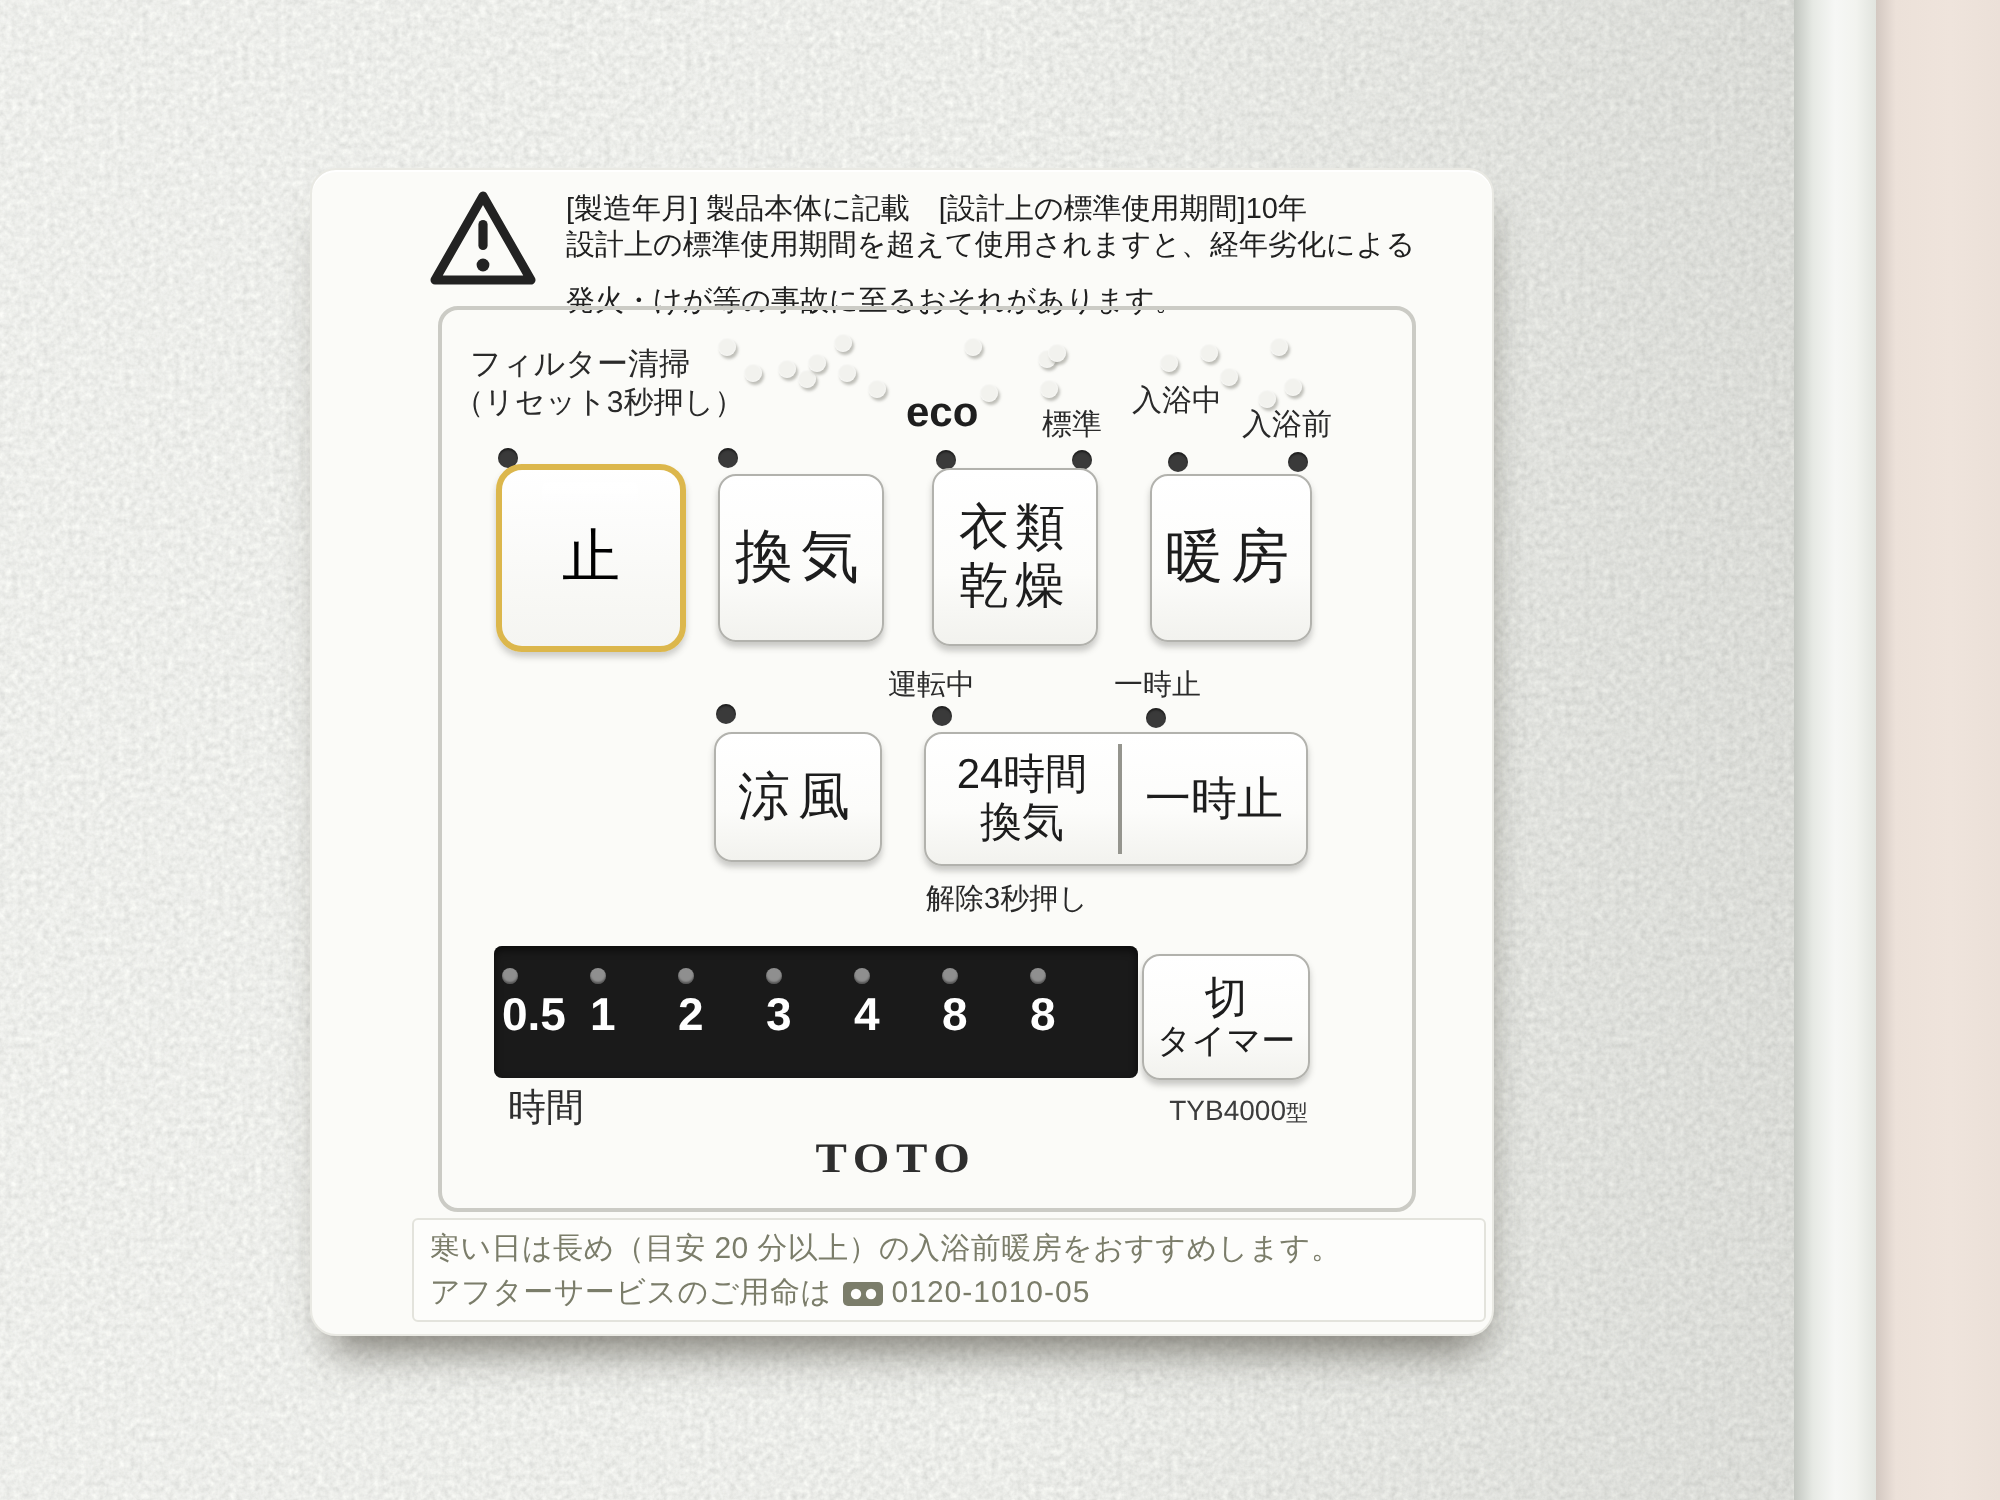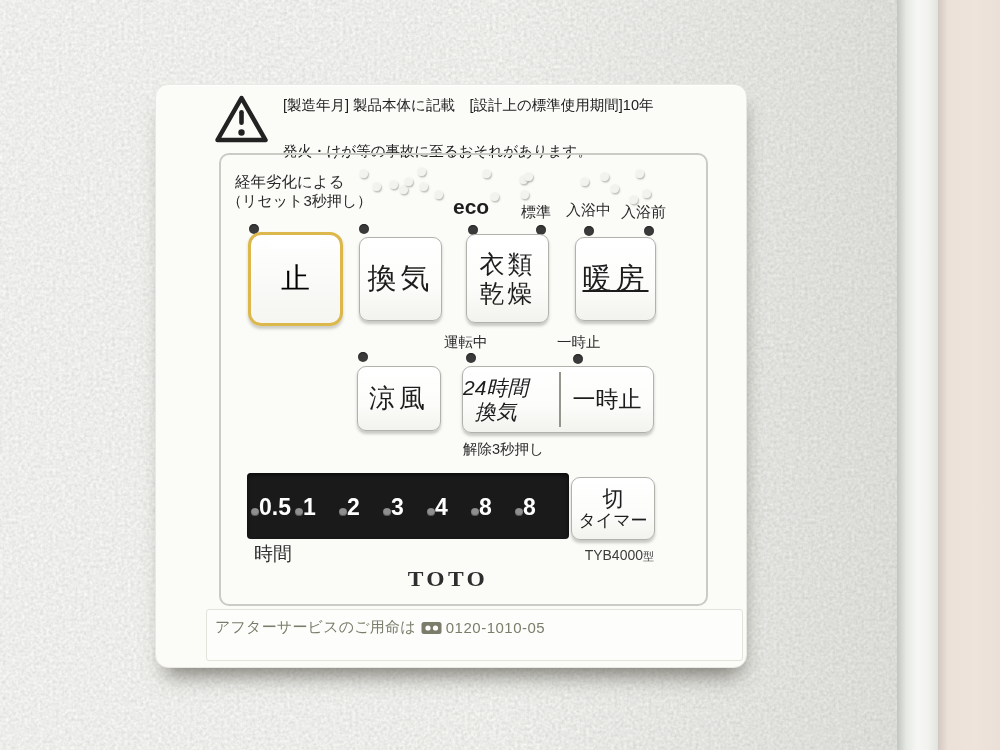--- a/index.html
+++ b/index.html
@@ -27,25 +27,25 @@
   .led{position:absolute;width:10px;height:10px;border-radius:50%;background:#3a3a3a;box-shadow:inset 0 1px 1px rgba(0,0,0,0.5);}
   .btn{position:absolute;display:flex;align-items:center;justify-content:center;
     background:linear-gradient(180deg,#ffffff 0%,#fcfcfa 60%,#f2f2ee 100%);
     border:1.5px solid #b2b2ad;border-radius:9px;color:#1d1d1d;
     box-shadow:0 2.5px 3px rgba(70,70,64,0.28),inset 0 1px 0 #ffffff;cursor:pointer;}
   .btn .two{white-space:pre-line;text-align:center;}
   #stop-frame{position:absolute;left:92px;top:147px;width:89px;height:88px;border:3.5px solid #dcb74c;border-radius:13px;
     background:linear-gradient(180deg,#ffffff,#f5f5f1);box-shadow:0 2.5px 3px rgba(70,70,64,0.25);display:flex;align-items:center;justify-content:center;cursor:pointer;}
   #stop-gloss{position:absolute;left:20px;top:6px;width:48px;height:13px;border-radius:3px;
     background:linear-gradient(180deg,rgba(255,255,255,0.95),rgba(255,255,255,0));}
-  #combo-left{flex:0 0 96px;display:flex;align-items:center;height:100%;font-style:italic;}
+  #combo-left{flex:0 0 96px;display:flex;align-items:center;justify-content:center;height:100%;}
   #combo-right{flex:1;display:flex;align-items:center;justify-content:center;height:86%;border-left:2px solid #95958e;}
   #timer-strip{position:absolute;left:91px;top:388px;width:322px;height:66px;background:#1a1a1a;border-radius:4px;
     display:flex;padding:0 10px 0 4px;box-sizing:border-box;box-shadow:inset 0 2px 4px rgba(0,0,0,0.6);}
-  .t-cell{flex:1;display:flex;flex-direction:row;align-items:center;}
+  .t-cell{flex:1;display:flex;flex-direction:column;align-items:flex-start;}
   .t-dot{width:8px;height:8px;border-radius:50%;background:#8f8f8f;margin-top:11px;box-shadow:inset 0 -1px 1px rgba(0,0,0,0.4);}
   .t-num{margin-top:2px;font-size:23px;font-weight:700;color:#ffffff;letter-spacing:0;}
   #sticker{position:absolute;left:50px;top:524px;width:537px;height:52px;background:#fdfdfb;border:1px solid #e3e3dc;border-radius:3px;box-sizing:border-box;padding:5px 0 0 8px;}
   .f-text{font-size:15px;color:#7b7d6a;letter-spacing:0.2px;white-space:nowrap;}
   #f-line2{margin-top:3px;display:flex;align-items:center;}
   #logo{position:absolute;left:292px;top:482px;transform:translateX(-50%) scaleX(1.12);
     font-family:"Liberation Serif","DejaVu Serif",serif;font-weight:700;font-size:21px;letter-spacing:3px;color:#2e2e2e;}
   #model-tag{position:absolute;left:398px;top:462px;width:100px;text-align:right;color:#3c3c3c;font-size:14px;white-space:nowrap;}
   #model-suffix{font-size:11px;}
 </style>
@@ -74,20 +74,21 @@
   <div id="side-wall"></div>
 
   <div id="panel">
 
     <svg class="abs" style="left:57px;top:9px;" width="57" height="52" viewBox="0 0 57 52">
       <path d="M28.5 4 L52.5 46 L4.5 46 Z" fill="none" stroke="#222" stroke-width="4.5" stroke-linejoin="round"></path>
       <rect x="26.2" y="16" width="4.6" height="15" rx="2.3" fill="#222"></rect>
       <circle cx="28.5" cy="38.5" r="3.2" fill="#222"></circle>
     </svg>
     <div class="wline" style="top:11px;">[製造年月] 製品本体に記載　[設計上の標準使用期間]10年</div>
+    <div class="wline" style="top:29px;">設計上の標準使用期間を超えて使用されますと、経年劣化による</div>
     <div class="wline" style="top:57px;">発火・けが等の事故に至るおそれがあります。</div>
 
     <div id="inner-frame"></div>
 
     <div id="braille-layer">
         <div class="braille" style="left: 203px; top: 84px;"></div>
         <div class="braille" style="left: 216px; top: 97px;"></div>
         <div class="braille" style="left: 233px; top: 95px;"></div>
         <div class="braille" style="left: 243px; top: 100px;"></div>
         <div class="braille" style="left: 248px; top: 92px;"></div>
@@ -100,47 +101,47 @@
         <div class="braille" style="left: 368px; top: 87px;"></div>
         <div class="braille" style="left: 364px; top: 105px;"></div>
         <div class="braille" style="left: 424px; top: 92px;"></div>
         <div class="braille" style="left: 444px; top: 87px;"></div>
         <div class="braille" style="left: 454px; top: 99px;"></div>
         <div class="braille" style="left: 473px; top: 110px;"></div>
         <div class="braille" style="left: 479px; top: 84px;"></div>
         <div class="braille" style="left: 486px; top: 104px;"></div>
       </div>
 
-    <div class="label" style="left:79px;top:87px;font-size:15.5px;">経年劣化による</div>
+    <div class="label" style="left:79px;top:87px;font-size:15.5px;">フィルター清掃</div>
     <div class="label" style="left:71px;top:107px;font-size:15px;">（リセット3秒押し）</div>
 
     <div class="label" style="left:297px;top:110px;font-size:21px;font-weight:700;color:#1e1e1e;">eco</div>
     <div class="label" style="left:365px;top:118px;font-size:15px;">標準</div>
-    <div class="label" style="left:410px;top:116px;font-size:15px;text-align:right;">入浴中</div>
+    <div class="label" style="left:410px;top:106px;font-size:15px;text-align:right;">入浴中</div>
     <div class="label" style="left:465px;top:118px;font-size:15px;">入浴前</div>
 
     <div class="led" style="left:93px;top:139px;"></div>
     <div class="led" style="left:203px;top:139px;"></div>
     <div class="led" style="left:312px;top:140px;"></div>
     <div class="led" style="left:380px;top:140px;"></div>
     <div class="led" style="left:428px;top:141px;"></div>
     <div class="led" style="left:488px;top:141px;"></div>
 
     <div id="stop-frame">
       <div id="stop-gloss"></div>
       <span style="font-size:29px;">止</span>
     </div>
     <div class="btn" style="left:203px;top:152px;width:81px;height:82px;font-size:29px;letter-spacing:4px;">
       <span class="two" style="white-space: pre-line;">換気</span>
     </div>
     <div class="btn" style="left:310px;top:149px;width:81px;height:87px;font-size:25px;line-height:29px;letter-spacing:3px;">
       <span class="two" style="white-space: pre-line;">衣類
 乾燥</span>
     </div>
-    <div class="btn" style="left:419px;top:152px;width:79px;height:82px;font-size:29px;letter-spacing:4px;text-decoration:underline;">
+    <div class="btn" style="left:419px;top:152px;width:79px;height:82px;font-size:29px;letter-spacing:4px;">
       <span class="two" style="white-space: pre-line;">暖房</span>
     </div>
 
     <div class="label" style="left:288px;top:248px;font-size:14.5px;">運転中</div>
     <div class="label" style="left:401px;top:248px;font-size:14.5px;">一時止</div>
     <div class="led" style="left:202px;top:267px;"></div>
     <div class="led" style="left:310px;top:268px;"></div>
     <div class="led" style="left:417px;top:269px;"></div>
 
     <div class="btn" style="left:201px;top:281px;width:82px;height:63px;font-size:26px;letter-spacing:4px;">
@@ -192,20 +193,21 @@
       <span style="font-size:17px;line-height:19px;">タイマー</span>
     </div>
     <div class="label" style="left:98px;top:456px;font-size:19px;color:#2e2e2e;">時間</div>
 
     <div id="model-tag">
       <span>TYB4000</span><span id="model-suffix">型</span>
     </div>
     <div id="logo">TOTO</div>
 
     <div id="sticker">
+      <div class="f-text">寒い日は長め（目安 20 分以上）の入浴前暖房をおすすめします。</div>
       <div id="f-line2">
         <span class="f-text">アフターサービスのご用命は</span>
         <svg width="21" height="14" viewBox="0 0 21 14" style="margin:0 4px 0 5px;">
           <rect x="0.5" y="1" width="20" height="12" rx="2.5" fill="#7b7d6a"></rect>
           <circle cx="7" cy="7" r="2.6" fill="#fdfdfb"></circle>
           <circle cx="14.5" cy="7" r="2.6" fill="#fdfdfb"></circle>
         </svg>
         <span class="f-text" style="letter-spacing:0.5px;">0120-1010-05</span>
       </div>
     </div>

